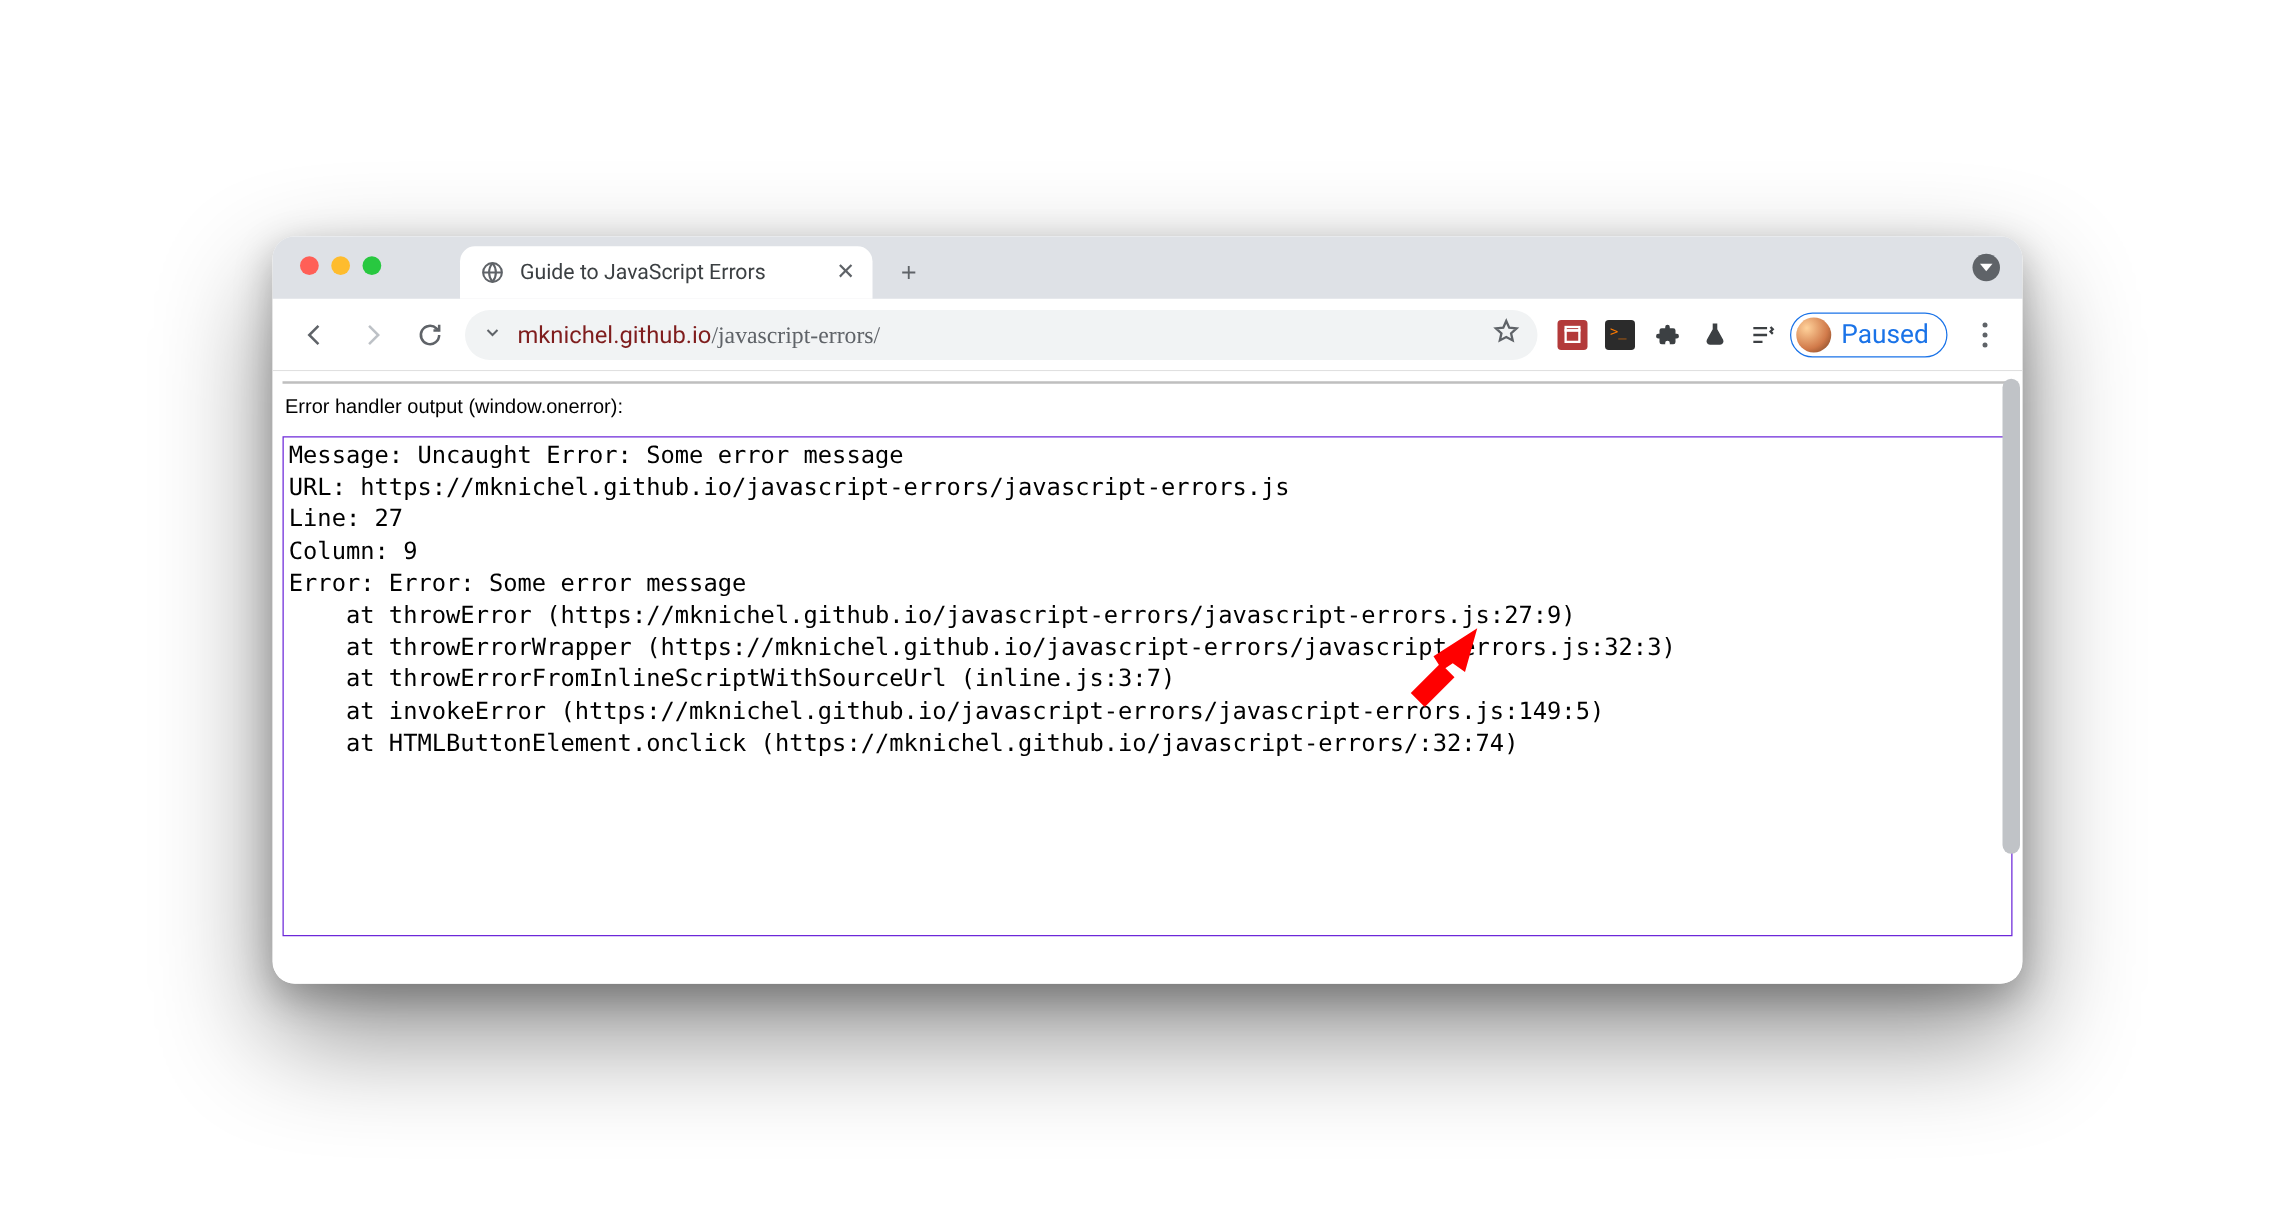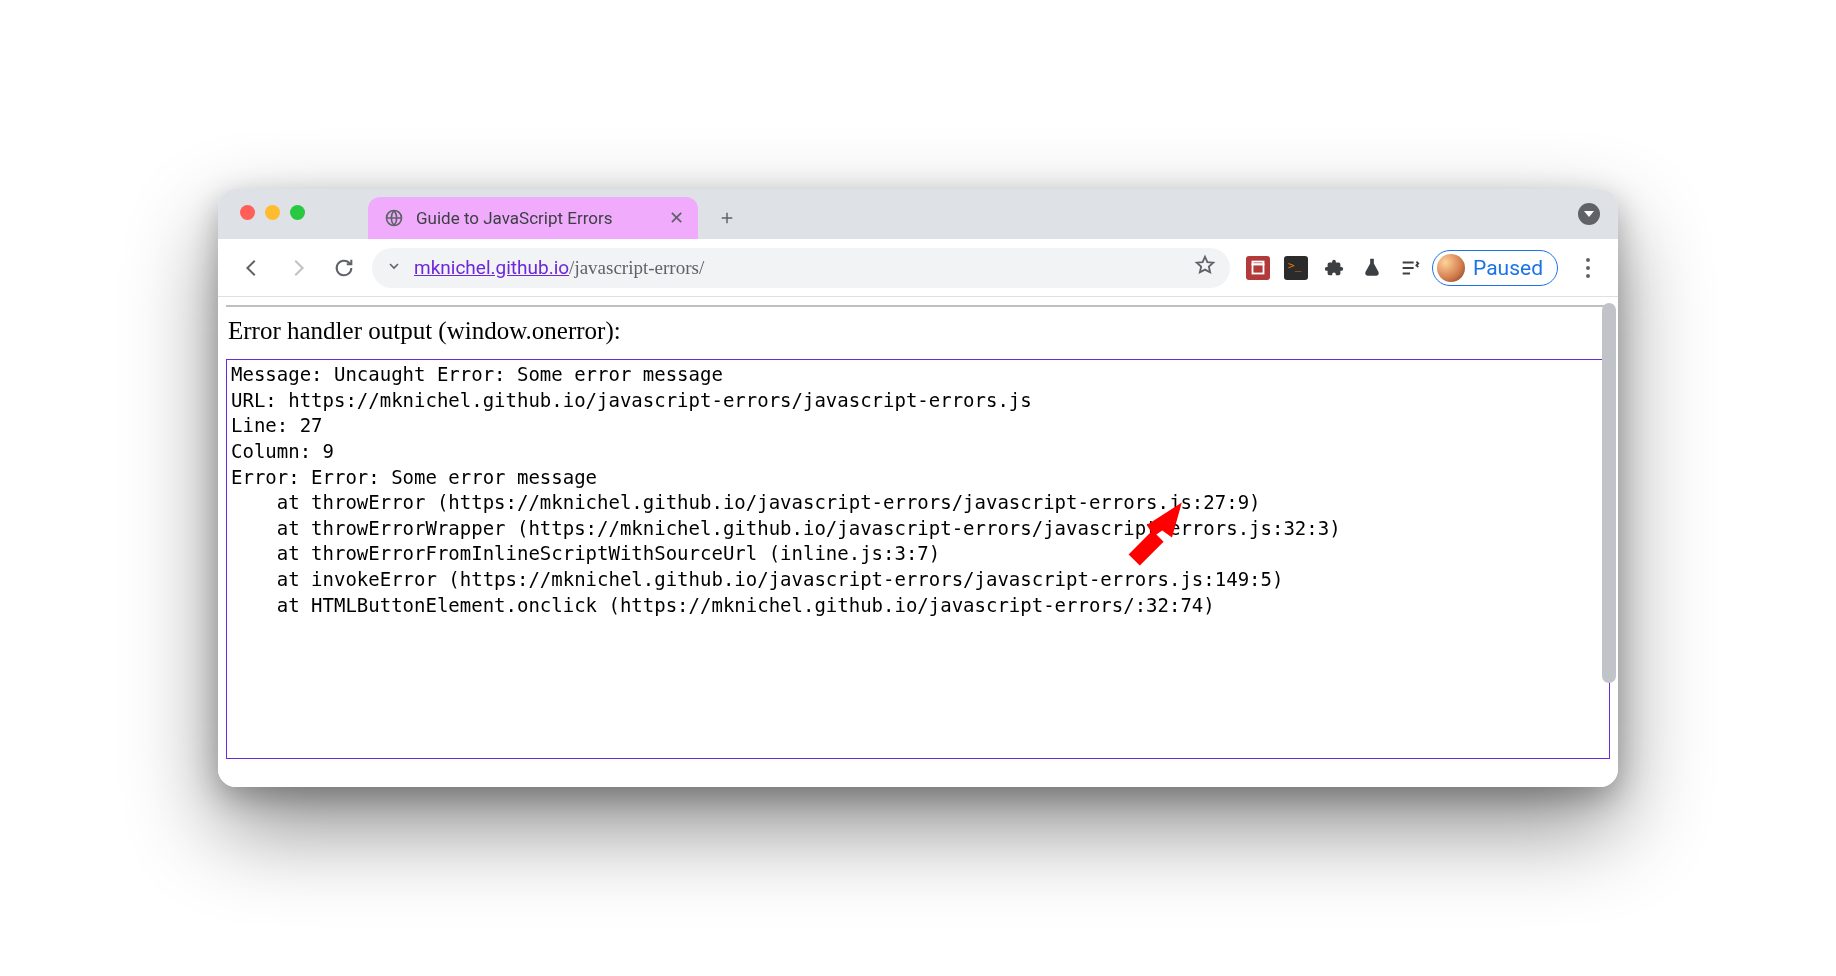--- a/index.html
+++ b/index.html
@@ -38,21 +38,21 @@
     left:22px; top:16px;
     display:flex; gap:10px;
   }
   .dot { width:15px; height:15px; border-radius:50%; }
   .dot.red    { background:#ff5f57; }
   .dot.yellow { background:#febc2e; }
   .dot.green  { background:#28c840; }
   .tab {
     margin-left:130px;
     height:42px;
-    background:#f0abfc;
+    background:#ffffff;
     border-top-left-radius:12px;
     border-top-right-radius:12px;
     display:flex;
     align-items:center;
     padding:0 14px 0 16px;
     gap:12px;
     min-width:330px;
     position:relative;
   }
   .tab .globe {
@@ -103,21 +103,21 @@
     border-radius:20px;
     display:flex;
     align-items:center;
     padding:0 14px;
     gap:12px;
     color:#202124;
     font-size:19px;
   }
   .omnibox .chev { color:#5f6368; }
   .url-dim { color:#5f6368;font-family:Liberation Serif, serif; }
-  .url-strong { color:#6d28d9;text-decoration:underline; }
+  .url-strong { color:#7f1d1d; }
   .star { margin-left:auto; color:#5f6368; }
   .ext-icons { display:flex; align-items:center; gap:14px; margin-left:6px; }
   .ext { width:24px; height:24px; display:flex; align-items:center; justify-content:center; cursor:pointer;}
   .ext.red-box { background:#b33a3a; border-radius:3px; }
   .ext.term { background:#2b2b2b; border-radius:3px; position:relative; }
   .ext.term::after { content:">_"; color:#ff7b00; font-size:11px; font-family:monospace; position:absolute; top:3px; left:4px;}
   .ext svg { width:22px; height:22px; }
   .profile-chip {
     display:flex; align-items:center; gap:8px;
     border:1.5px solid #1a73e8; color:#1a73e8;
@@ -136,22 +136,22 @@
     height:490px;
     overflow:hidden;
     background:#fff;
   }
   .page {
     padding:4px 8px 8px 8px;
     height:100%;
   }
   .page hr { border:none; border-top:2px solid #bfbfbf; margin:4px 0 10px 0; }
   .heading {
-    font-family: Liberation Serif, serif;
-    font-size:25px;
+    font-family: Liberation Sans, sans-serif;
+    font-size:16px;
     color:#000;
     margin:6px 0 14px 2px;
     font-weight:400;
   }
   .output {
     border:1px solid #6d28d9;
     font-family: "Menlo","Consolas",monospace;
     font-size:19px;
     line-height:1.35;
     color:#000;

